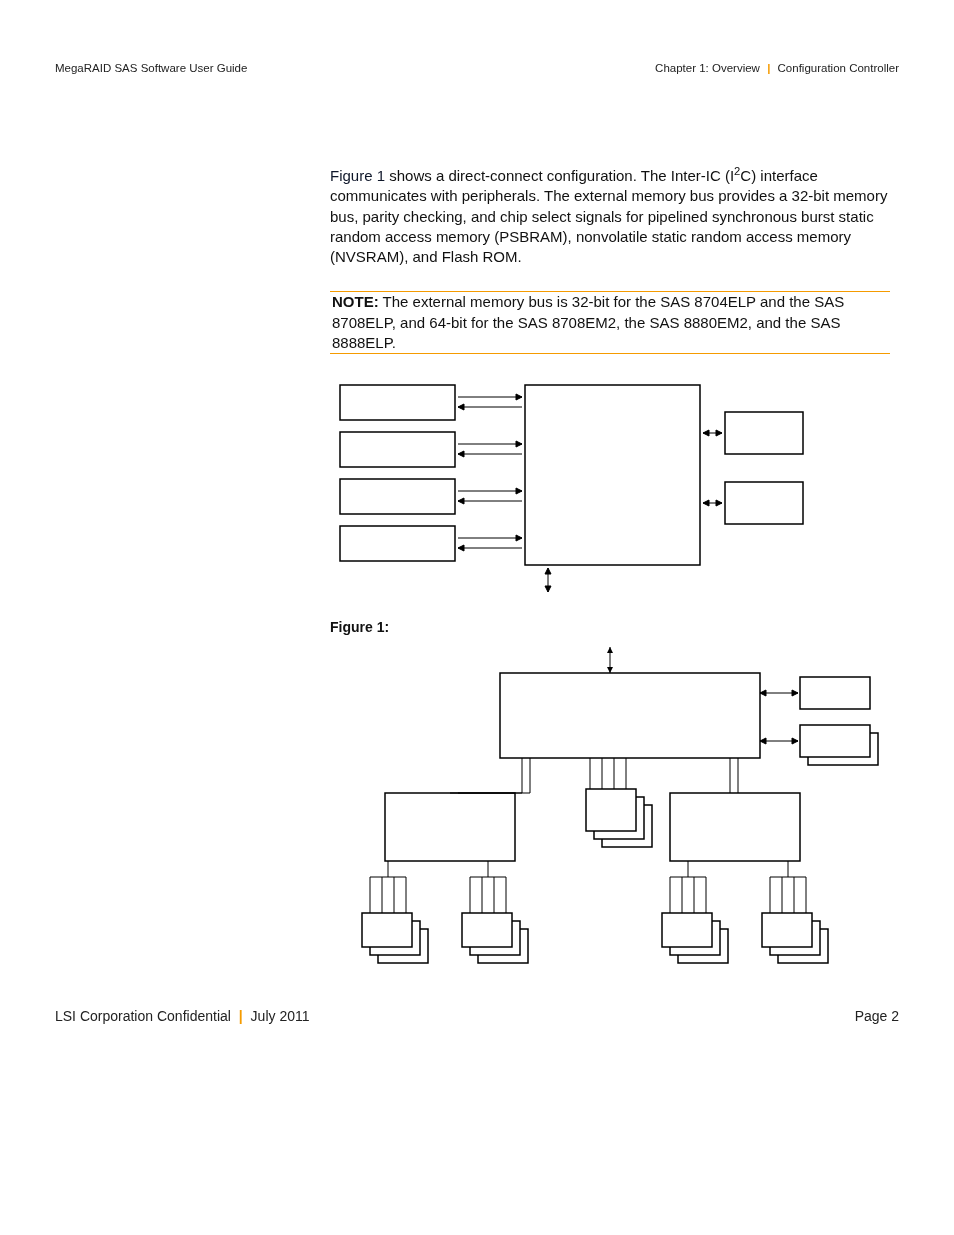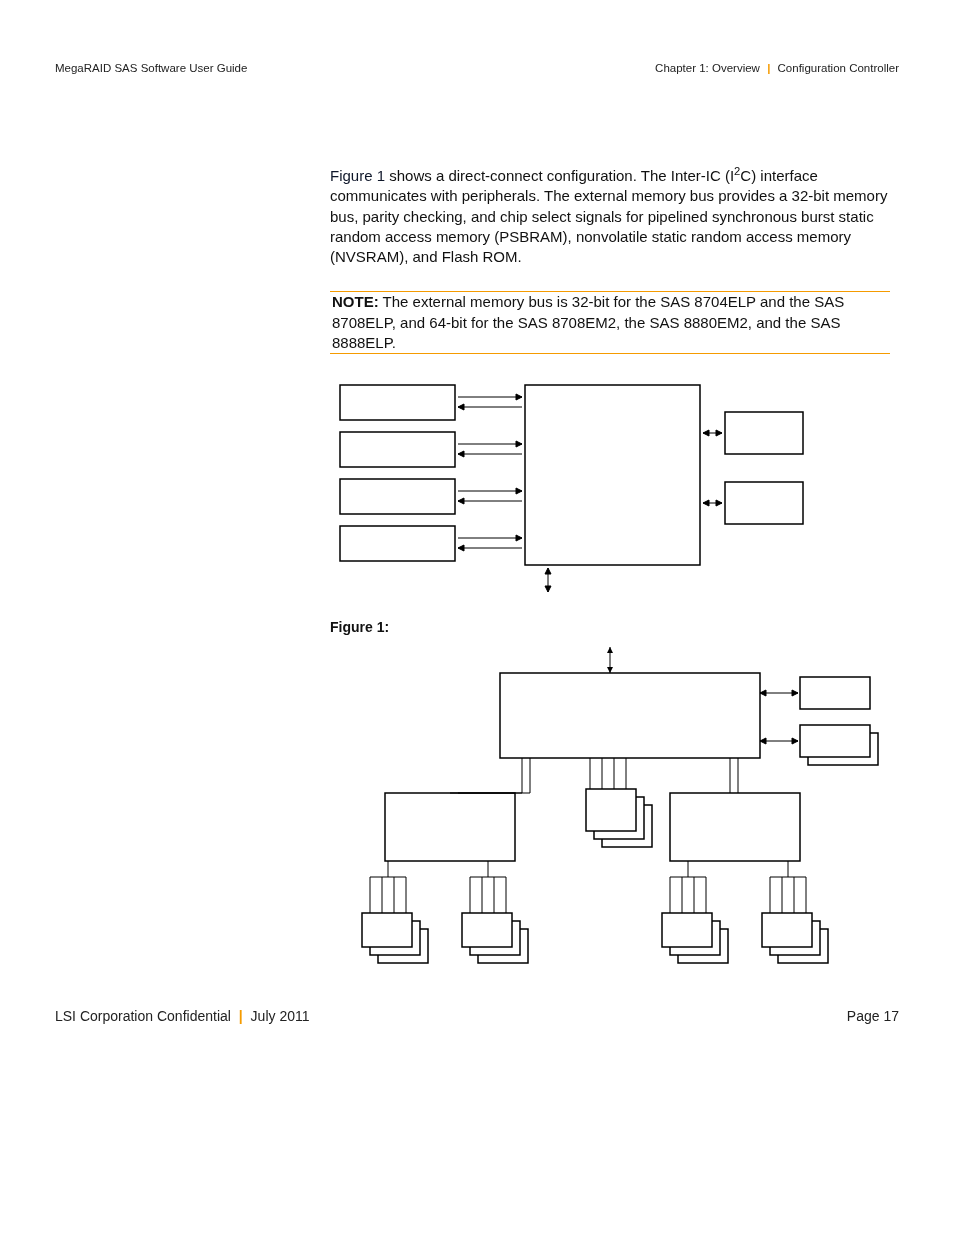--- a/index.html
+++ b/index.html
@@ -255,16 +255,16 @@
 
 
   </div>
 
   <div class="footer">
     <div>
       <span>LSI Corporation Confidential</span>
       <span class="sep">|</span>
       <span>July 2011</span>
     </div>
-    <div>Page 17</div>
+    <div>Page 2</div>
   </div>
 
 </div>
 
 </body></html>

